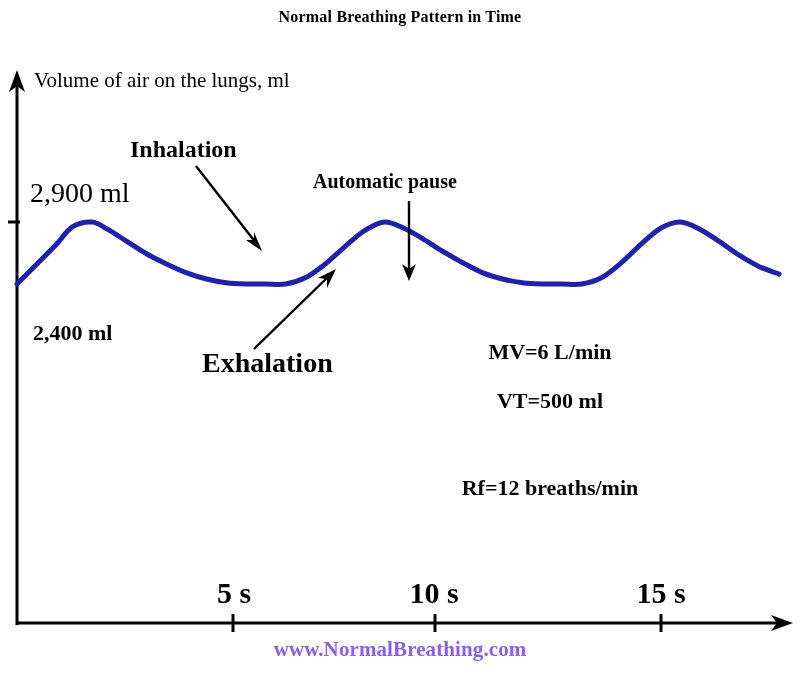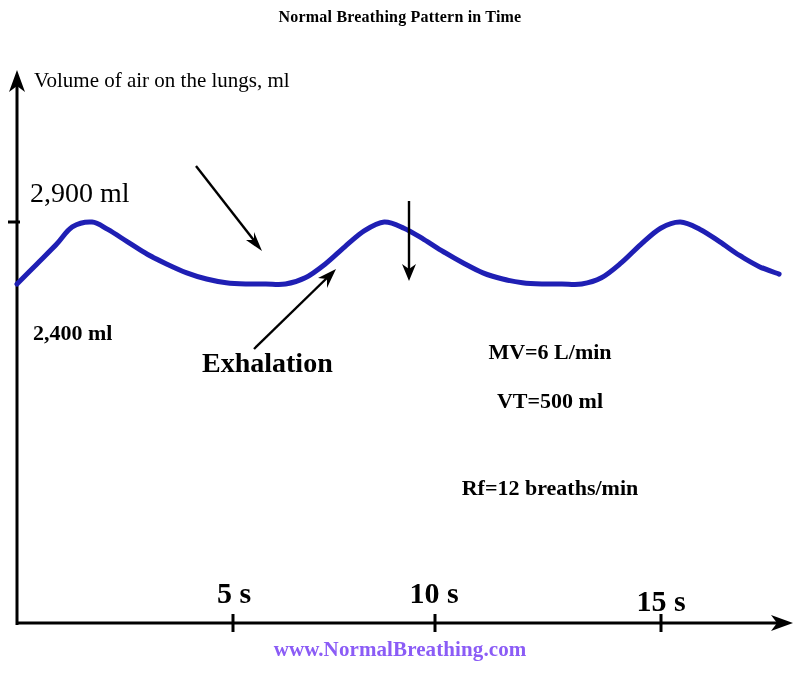--- a/index.html
+++ b/index.html
@@ -95,21 +95,21 @@
 
   .tick-label {
     font-size: 30px;
     font-weight: bold;
     white-space: nowrap;
     text-align: center;
     width: 80px;
   }
   #tick-label-5 { left: 194px; top: 576px; }
   #tick-label-10 { left: 394px; top: 576px; }
-  #tick-label-15 { left: 621px; top: 576px; margin-top: 8px; }
+  #tick-label-15 { left: 621px; top: 576px; }
 
   #watermark {
     left: 0;
     top: 637px;
     width: 800px;
     text-align: center;
     font-size: 21px;
     font-weight: bold;
     color: #8b5cf6;
     letter-spacing: 0.1px;
@@ -163,23 +163,25 @@
       <polygon points="409,281 402,264 409,269 416,264" fill="#000000"></polygon>
     </g>
   </svg>
 
   <div class="abs" id="y-axis-label">Volume of air on the lungs, ml</div>
 
   <div class="abs" id="label-2900">2,900 ml</div>
 
   <div class="abs" id="label-2400">2,400 ml</div>
 
+  <div class="abs" id="label-inhalation">Inhalation</div>
 
   <div class="abs" id="label-exhalation">Exhalation</div>
 
+  <div class="abs" id="label-automatic-pause">Automatic pause</div>
 
   <div class="abs metric-line" id="metric-mv">MV=6 L/min</div>
 
   <div class="abs metric-line" id="metric-vt">VT=500 ml</div>
 
   <div class="abs metric-line" id="metric-rf">Rf=12 breaths/min</div>
 
 
   <div class="abs tick-label" id="tick-label-5">5 s</div>
 

